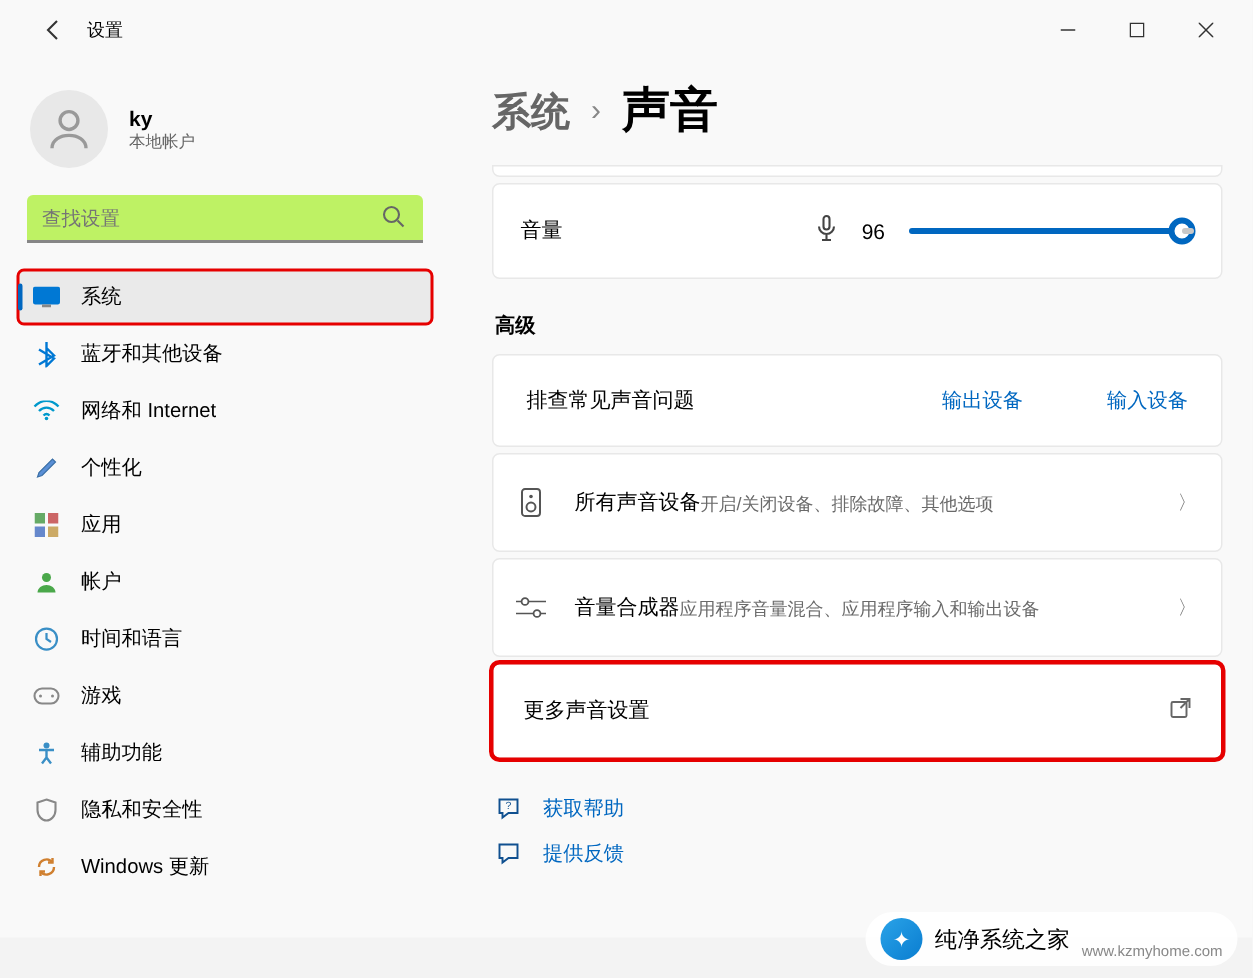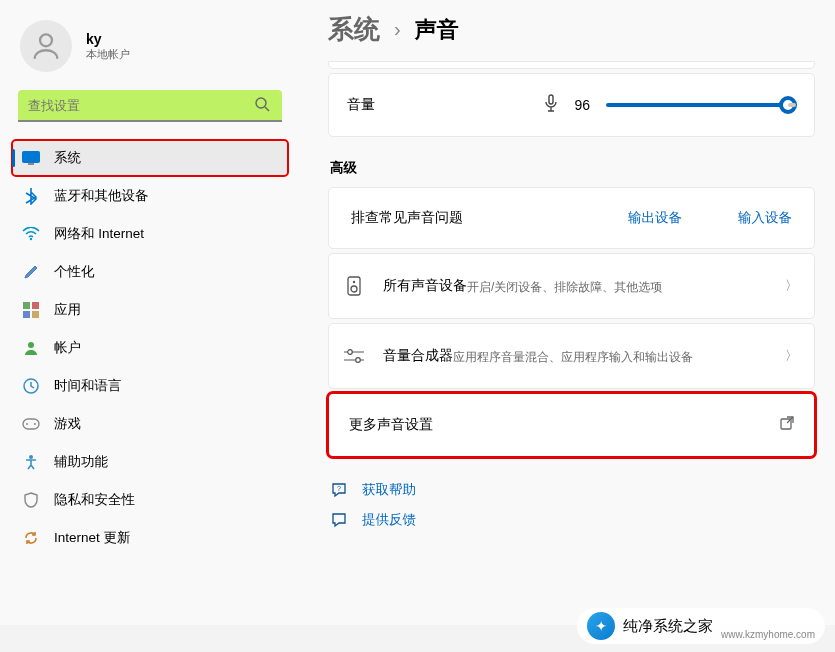--- a/index.html
+++ b/index.html
@@ -23,21 +23,21 @@
 .nav-item { display: flex; align-items: center; height: 36px; padding: 0 10px; border-radius: 4px; gap: 14px; font-size: 13.5px; margin-bottom: 2px; position: relative; }
 .nav-item.active { background: #eaeaea; }
 .nav-item.active::before { content:""; position:absolute; left:0; top:9px; bottom:9px; width:3px; background:#0067c0; border-radius:2px; }
 .nav-icon { width: 18px; height: 18px; display: flex; align-items: center; justify-content: center; }
 .hl-red { outline: 2px solid #e60000; outline-offset: -1px; }
 .hl-red-thick { outline: 3px solid #e60000; outline-offset: -1px; }
 .main { flex: 1; padding: 12px 20px 0 28px; overflow-y: auto; }
 .breadcrumb { display: flex; align-items: center; gap: 14px; margin-bottom: 14px; }
 .bc-parent { font-size: 26px; font-weight: 600; color: #666; }
 .bc-sep { font-size: 20px; color: #888; }
-.bc-current { font-size: 22px; font-weight: 600; font-family: Liberation Serif, serif; }
+.bc-current { font-size: 32px; font-weight: 600; font-family: Liberation Serif, serif; }
 .card { background: #fff; border: 1px solid #e8e8e8; border-radius: 5px; margin-bottom: 4px; }
 .card-top-stub { height: 8px; border-radius: 0 0 5px 5px; }
 .volume-card { display: flex; align-items: center; height: 64px; padding: 0 18px; gap: 16px; margin-top: 3px; }
 .vol-label { font-size: 14px; flex: 0 0 auto; }
 .vol-mid { flex: 1; }
 .mic-icn { color: #444; }
 .vol-num { font-size: 14px; }
 .slider-track { flex: 0 0 190px; height: 4px; background: #0067c0; border-radius: 2px; position: relative; }
 .slider-track::after { content:""; position:absolute; right:0; top:0; bottom:0; width:8px; background:#c8c8c8; border-radius:2px; }
 .slider-thumb { position:absolute; left: calc(96% - 9px); top:-7px; width:18px; height:18px; border-radius:50%; background:#fff; border:4px solid #0067c0; }
@@ -60,20 +60,46 @@
 .watermark { position: absolute; right: 10px; bottom: 8px; display: flex; align-items: center; gap: 8px; background: rgba(255,255,255,0.9); padding: 4px 10px; border-radius: 20px; }
 .wm-circle { width: 28px; height: 28px; border-radius: 50%; background: linear-gradient(135deg,#2aa3e8,#0a7dd0); display:flex; align-items:center; justify-content:center; color:#fff; font-size:14px; }
 .wm-txt { font-size: 15px; font-weight: 400; color:#000000; }
 .wm-sub { font-size: 10px; color:#888; align-self:flex-end; }
 </style>
 </head>
 <body>
 
 <div class="window">
 
+  <div class="titlebar">
+    <div class="back-btn">
+      <svg width="16" height="16" viewBox="0 0 16 16">
+          <path d="M10 2 L4 8 L10 14" stroke="#333" stroke-width="1.4" fill="none"></path>
+        </svg>
+    </div>
+    <span class="app-title">设置</span>
+    <div class="win-controls">
+      <div class="win-btn">
+          <svg width="10" height="10">
+            <line x1="0" y1="5" x2="10" y2="5" stroke="#333"></line>
+          </svg>
+        </div>
+      <div class="win-btn">
+          <svg width="10" height="10">
+            <rect x="0.5" y="0.5" width="9" height="9" stroke="#333" fill="none"></rect>
+          </svg>
+        </div>
+      <div class="win-btn">
+          <svg width="10" height="10">
+            <line x1="0" y1="0" x2="10" y2="10" stroke="#333"></line>
+            <line x1="10" y1="0" x2="0" y2="10" stroke="#333"></line>
+          </svg>
+        </div>
+    </div>
+  </div>
 
   <div class="content-row">
     <div class="sidebar">
       <div class="user-row">
         <div class="avatar">
           <svg width="34" height="34" viewBox="0 0 24 24">
               <circle cx="12" cy="8" r="4.2" fill="none" stroke="#999" stroke-width="1.6"></circle>
               <path d="M4 21c0-4 4-6 8-6s8 2 8 6" fill="none" stroke="#999" stroke-width="1.6"></path>
             </svg>
         </div>
@@ -182,21 +208,21 @@
             </span>
           <span>隐私和安全性</span>
         </div>
         <div class="nav-item">
           <span class="nav-icon">
               <svg width="16" height="16" viewBox="0 0 16 16">
                 <path d="M3 8a5 5 0 0 1 9-3M13 8a5 5 0 0 1-9 3" stroke="#d08030" stroke-width="1.6" fill="none"></path>
                 <path d="M12 2v3h-3M4 14v-3h3" stroke="#d08030" stroke-width="1.6" fill="none"></path>
               </svg>
             </span>
-          <span>Internet 更新</span>
+          <span>Windows 更新</span>
         </div>
       </div>
     </div>
 
     <div class="main">
       <div class="breadcrumb">
         <span class="bc-parent">系统</span>
         <span class="bc-sep">›</span>
         <span class="bc-current">声音</span>
       </div>

